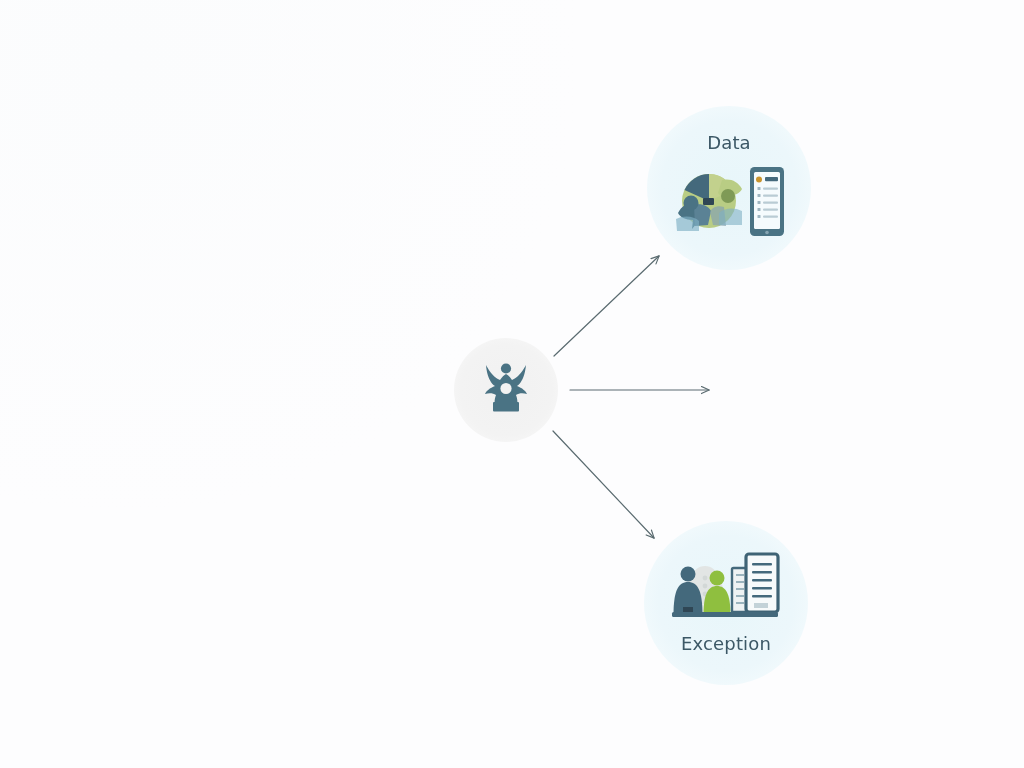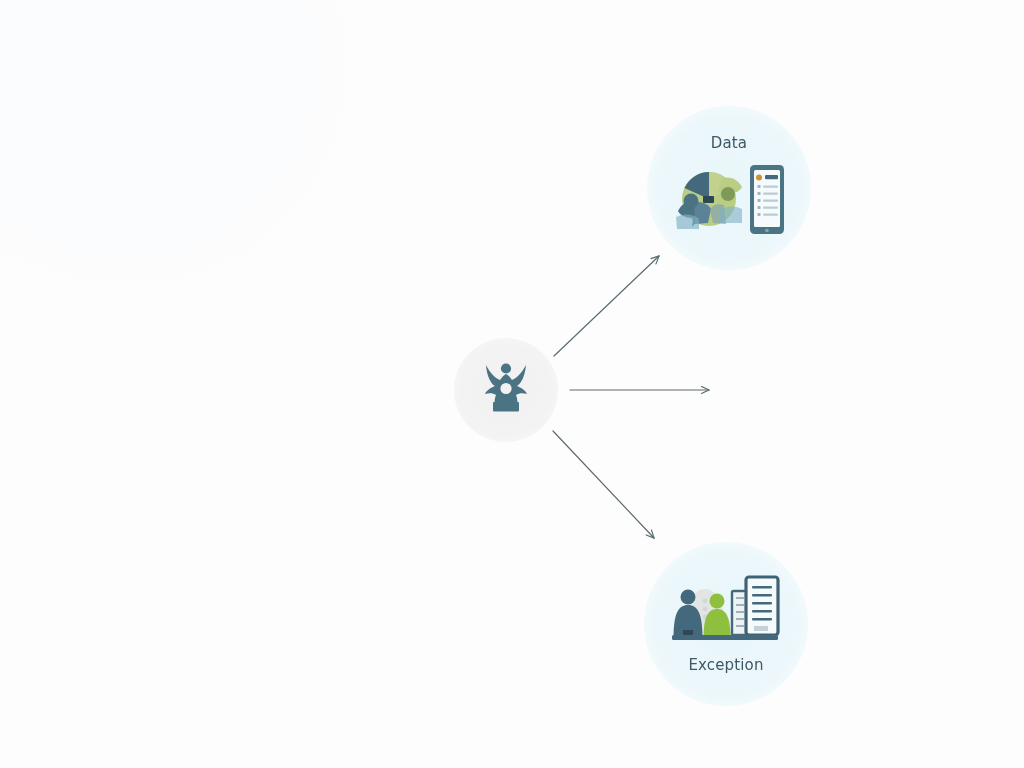--- a/index.html
+++ b/index.html
@@ -43,26 +43,26 @@
     height: 164px;
     background: radial-gradient(circle at 50% 50%, #e8f6fa 0%, #ecf7fb 58%, #f4fbfd 82%, #fbfdfe 100%);
   }
   .node-source {
     width: 104px;
     height: 104px;
     background: radial-gradient(circle at 50% 50%, #f1f1f1 0%, #f3f3f3 62%, #f8f8f8 85%, #fcfcfc 100%);
   }
   #node-data   { left: 647px; top: 106px; }
   #node-middle { left: 721px; top: 310px; }
-  #node-bottom { left: 644px; top: 542px; }
+  #node-bottom { left: 644px; top: 521px; }
   #node-source-wrap { left: 454px; top: 338px; }
 
   .node-label {
     color: #3c5866;
-    font-size: 15px;
+    font-size: 18px;
     line-height: 1.38;
     text-align: center;
     letter-spacing: .15px;
     white-space: nowrap;
   }
   .label-above { margin-bottom: 8px; }
   .label-below { margin-top: 6px; }
   .icon-box { display: block; }
 </style>
 </head>

